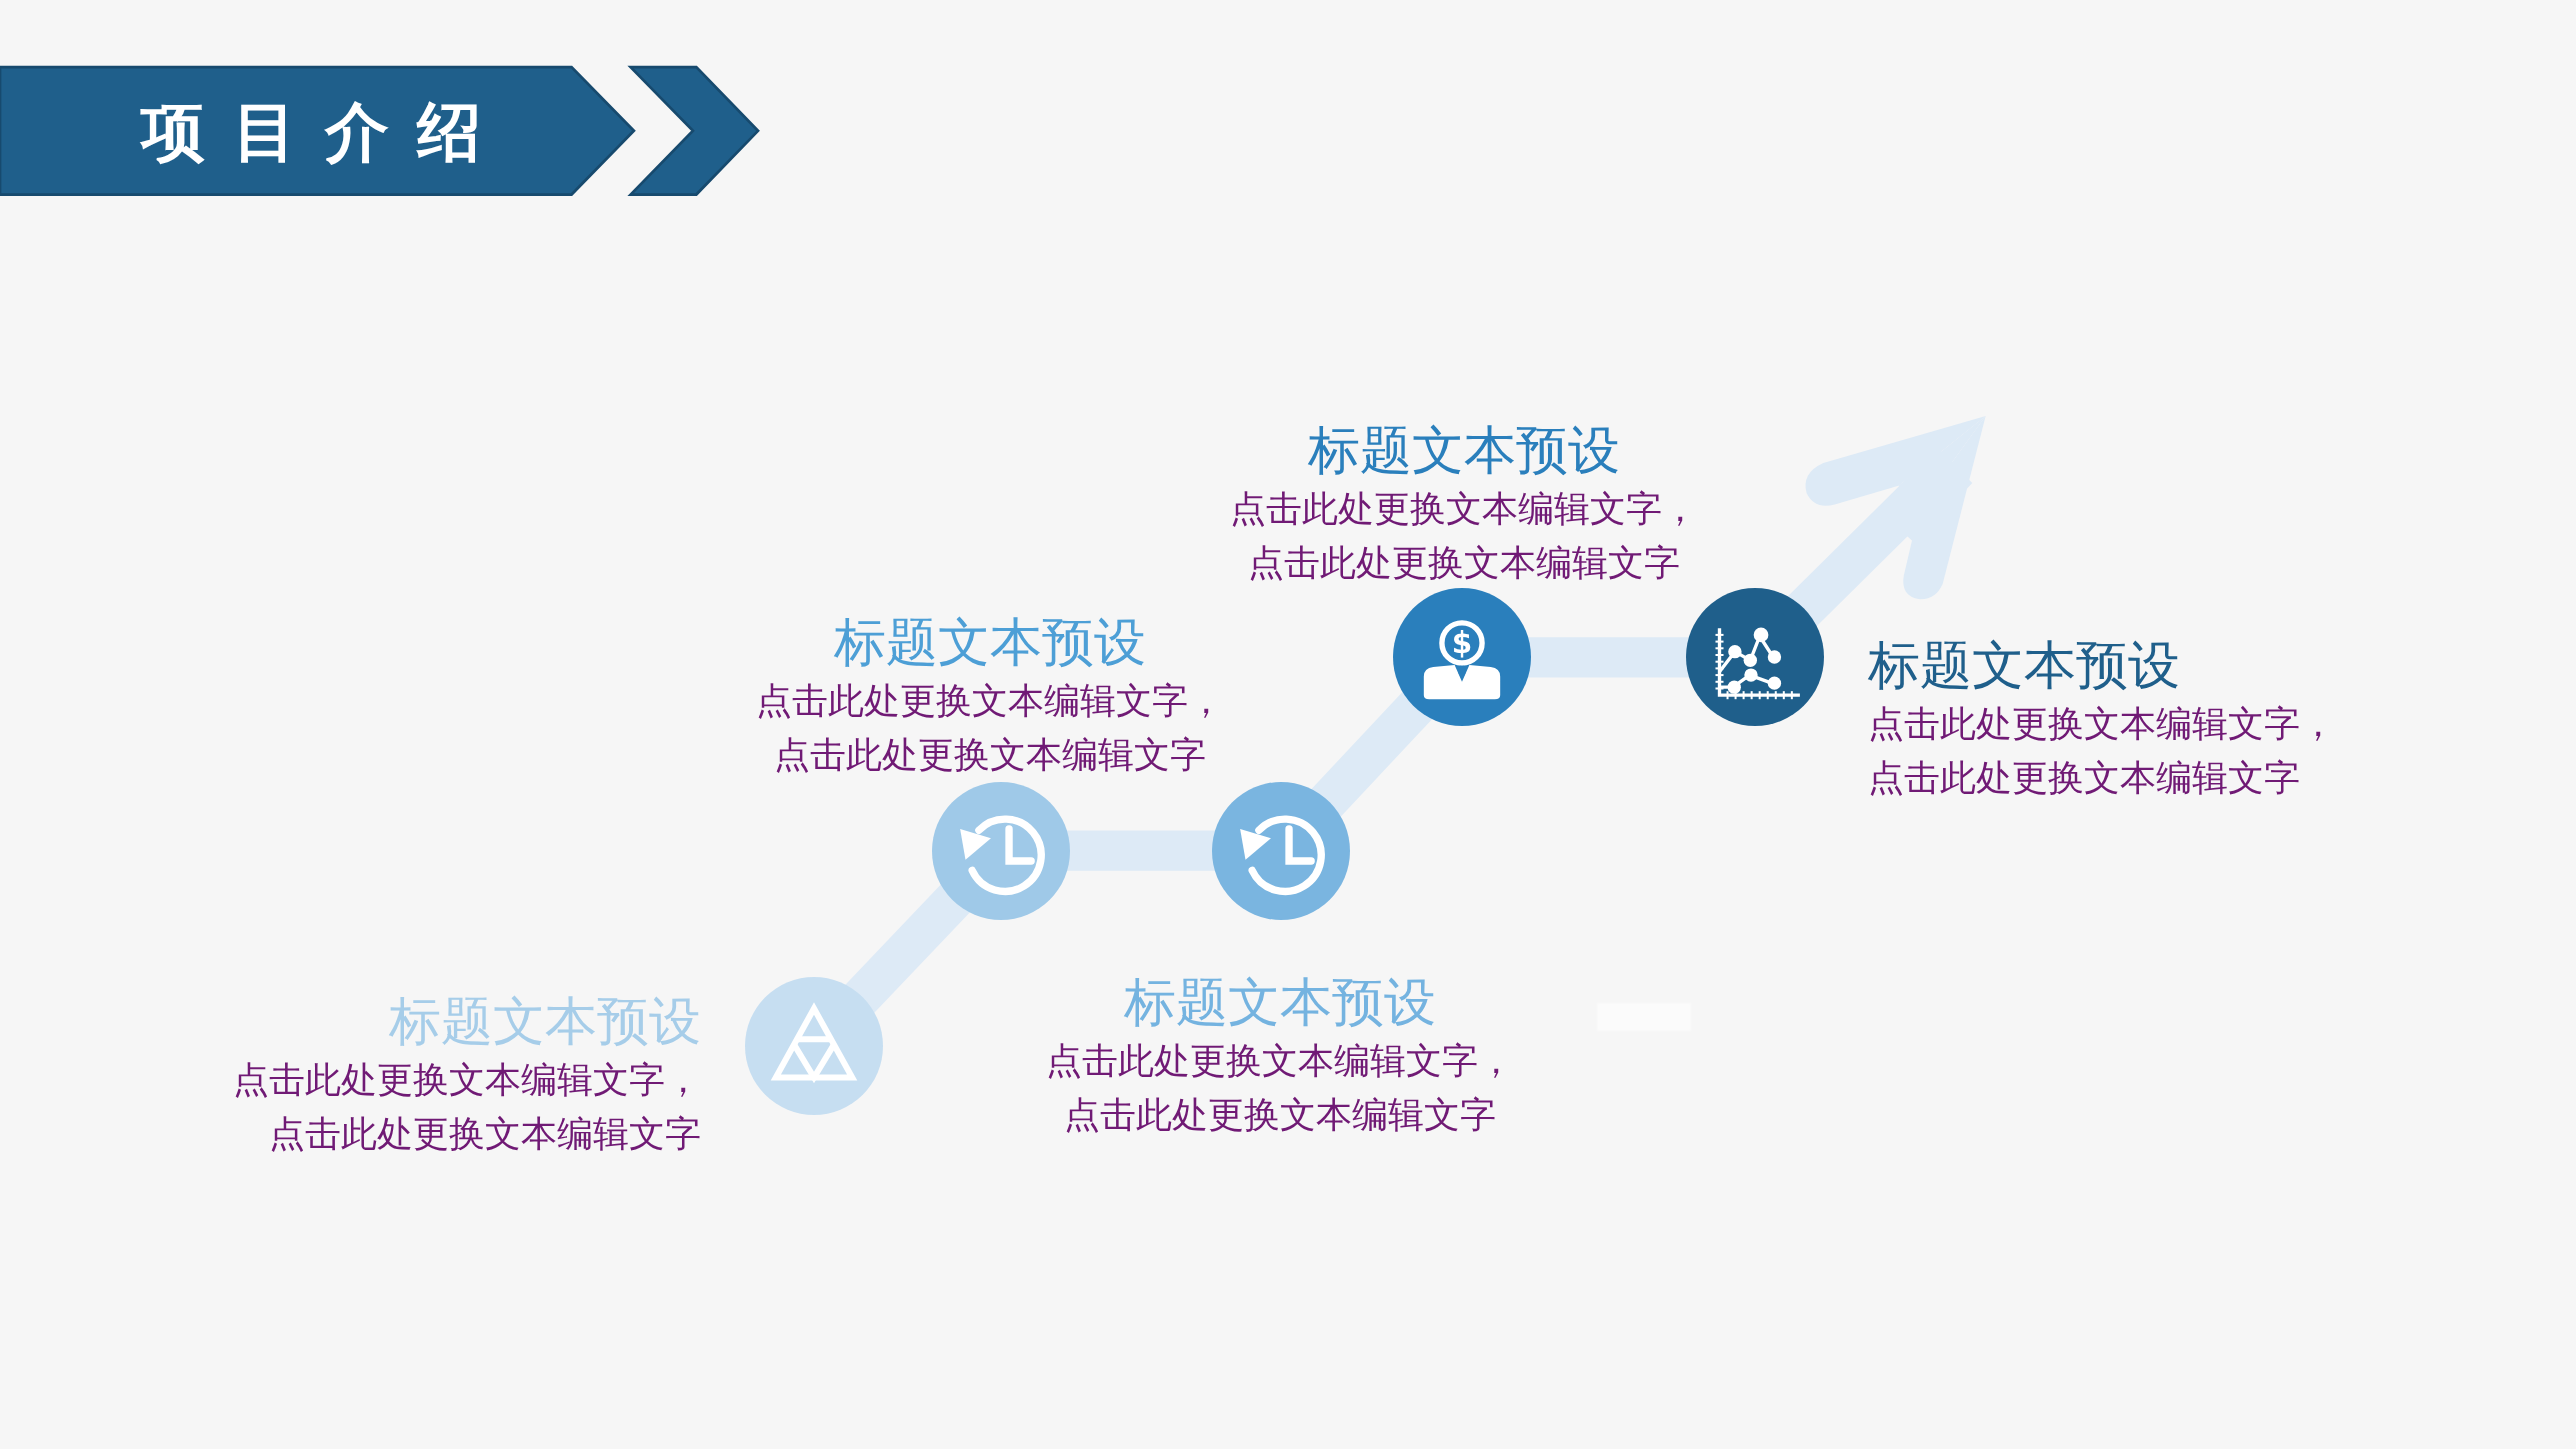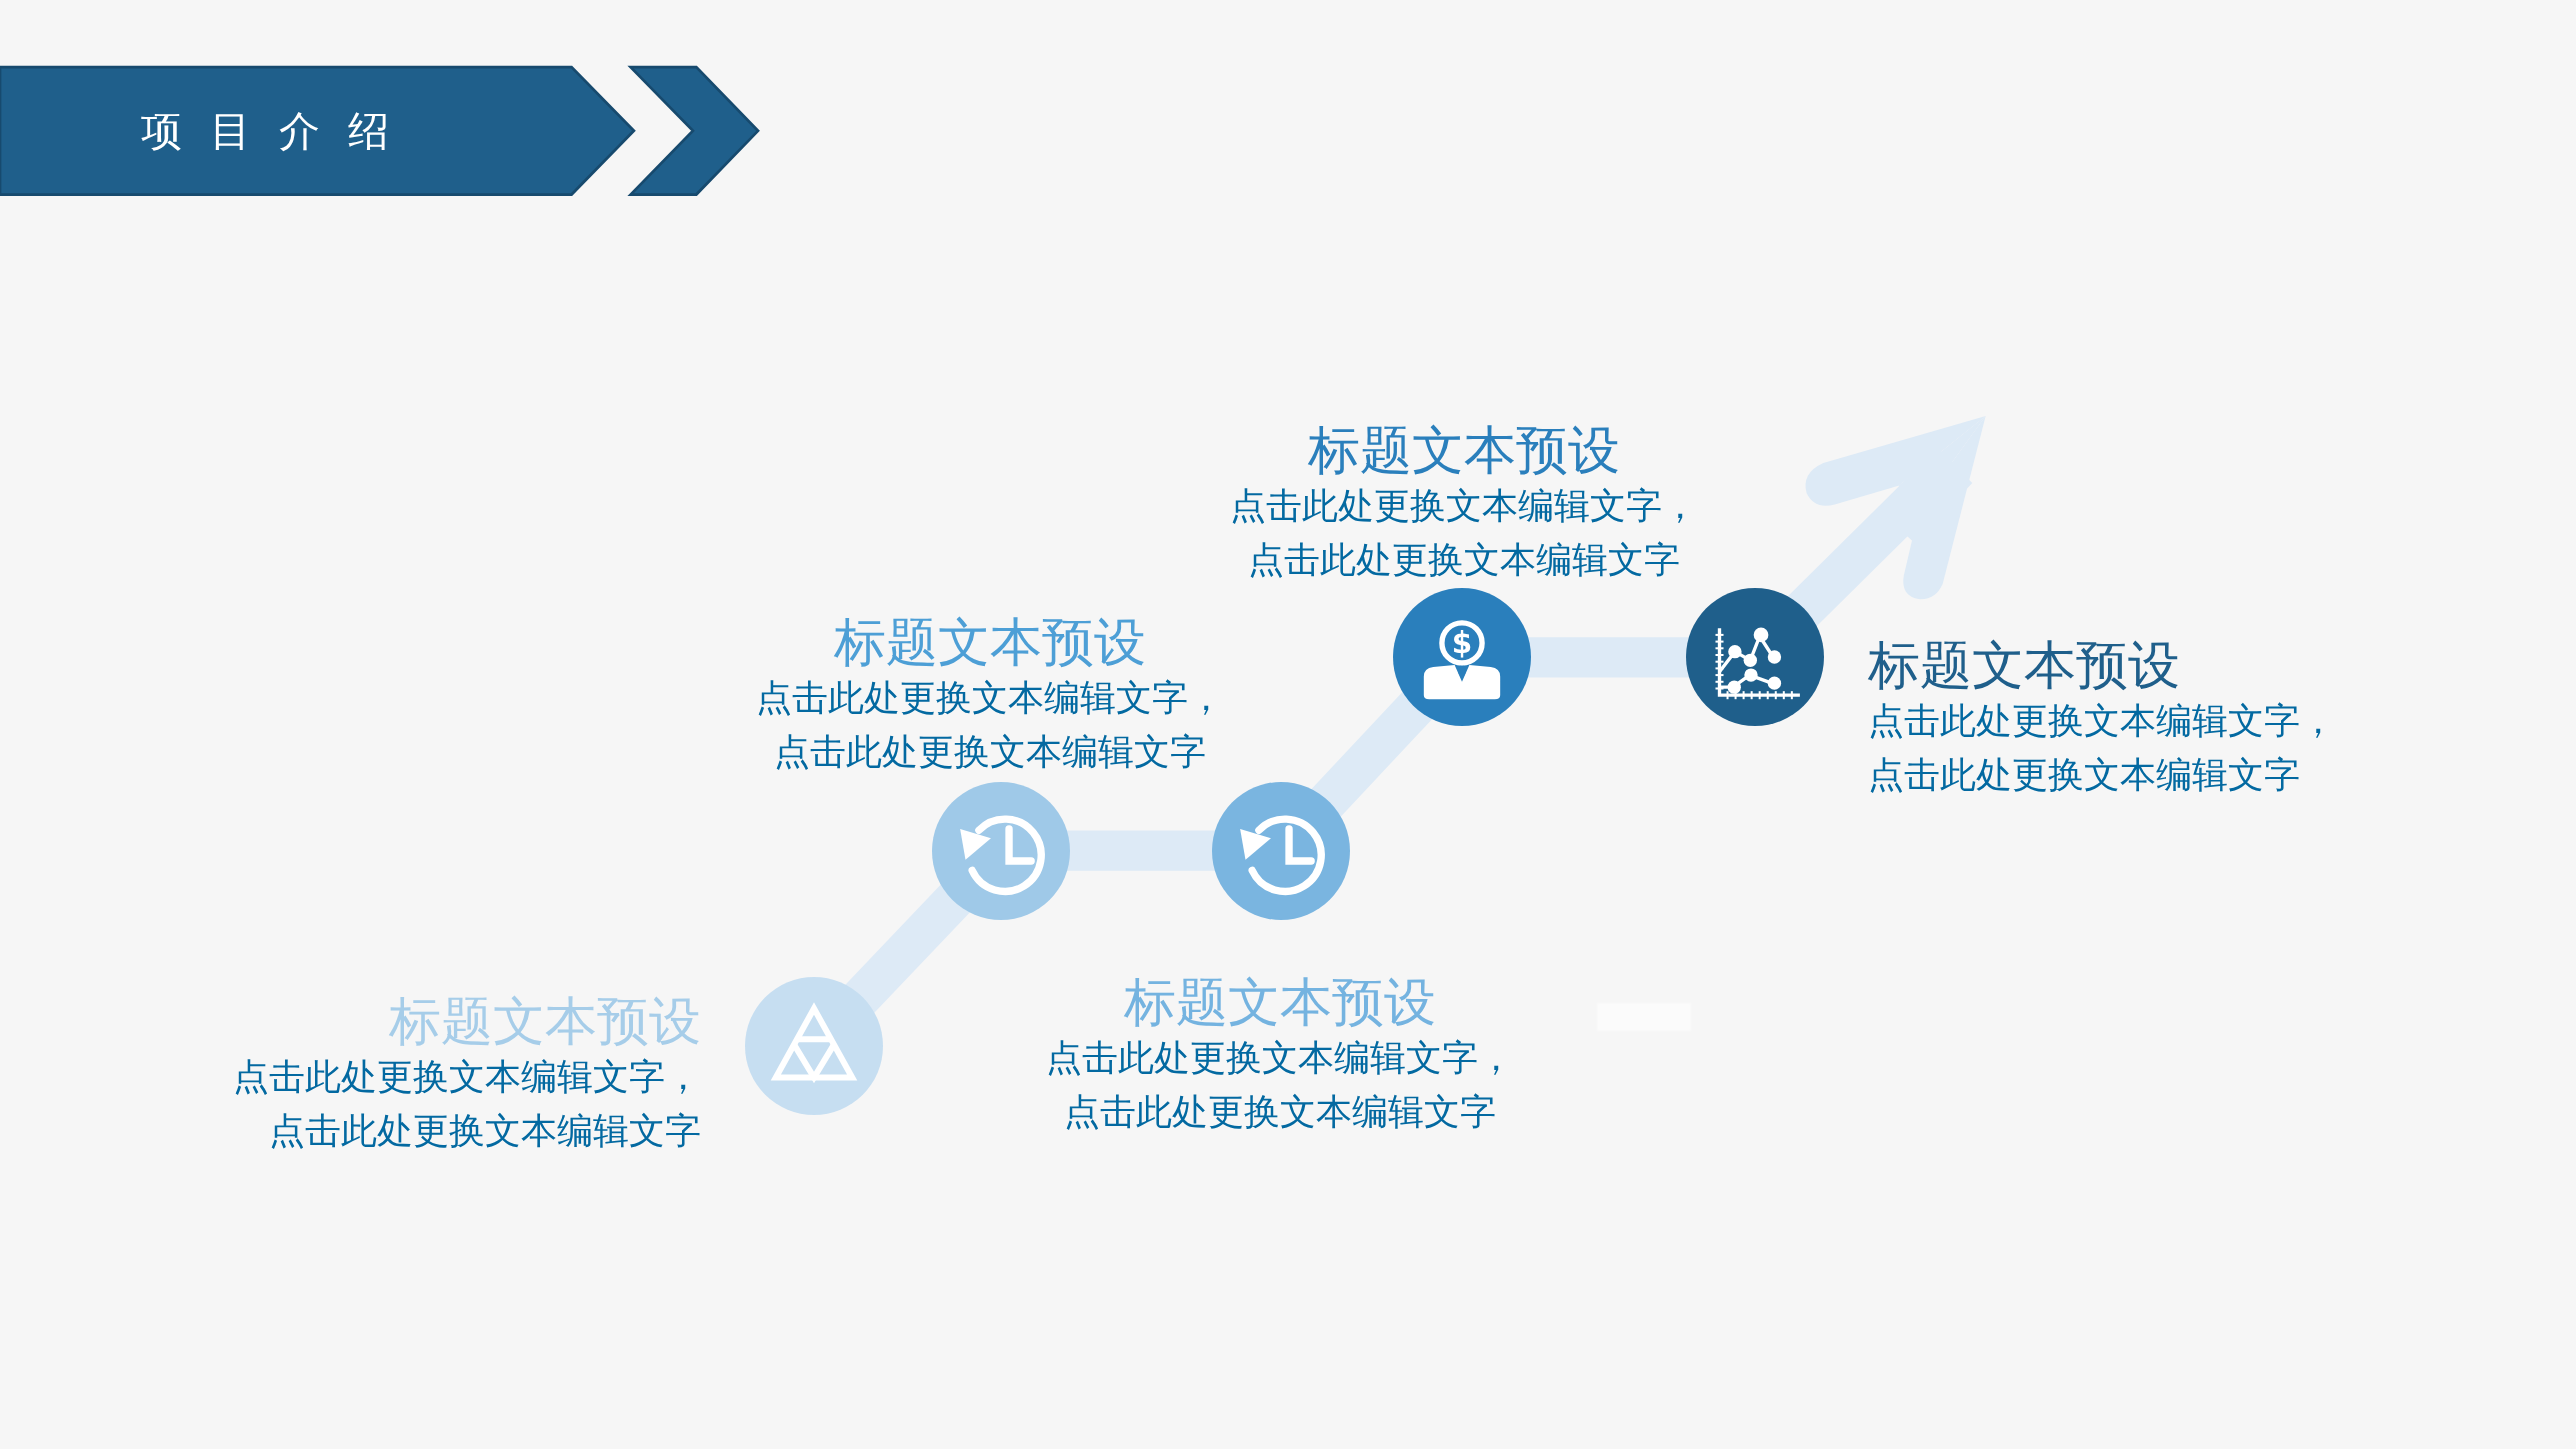--- a/index.html
+++ b/index.html
@@ -5,32 +5,33 @@
   html, body { margin:0; padding:0; }
   body {
     width:2576px; height:1449px; overflow:hidden;
     background:#f6f6f6;
     position:relative;
     font-family:"DejaVu Serif","Liberation Serif",serif;
   }
   #stage-svg { position:absolute; left:0; top:0; width:2576px; height:1449px; }
   .banner-title {
     position:absolute; left:141px; top:91px; height:81px;
-    line-height:81px; color:#ffffff; font-size:41px;
+    line-height:81px; color:#ffffff; font-size:64px;
     letter-spacing:28px; white-space:nowrap;
     font-family:"DejaVu Serif","Liberation Serif",serif;
+    font-weight:bold;
   }
   .block { position:absolute; white-space:nowrap;margin-top:24px; }
   .block .heading {
     font-size:52px; line-height:64px; height:64px;
     font-family:"DejaVu Serif","Liberation Serif",serif;
   }
   .block .body-line {
-    font-size:36px; line-height:54px; height:54px; color:#0369a1;
-    font-family:Liberation Mono, monospace;
+    font-size:36px; line-height:54px; height:54px; color:#701a75;
+    font-family:Liberation Serif, serif;
   }
   .align-right { text-align:right; }
   .align-center { text-align:center; }
   .align-left { text-align:left; }
   .node {
     position:absolute; width:138px; height:138px; border-radius:50%;
   }
   .node svg { position:absolute; left:0; top:0; width:138px; height:138px; }
   .ghost {
     position:absolute; left:1597px; top:1003px; width:94px; height:28px;

